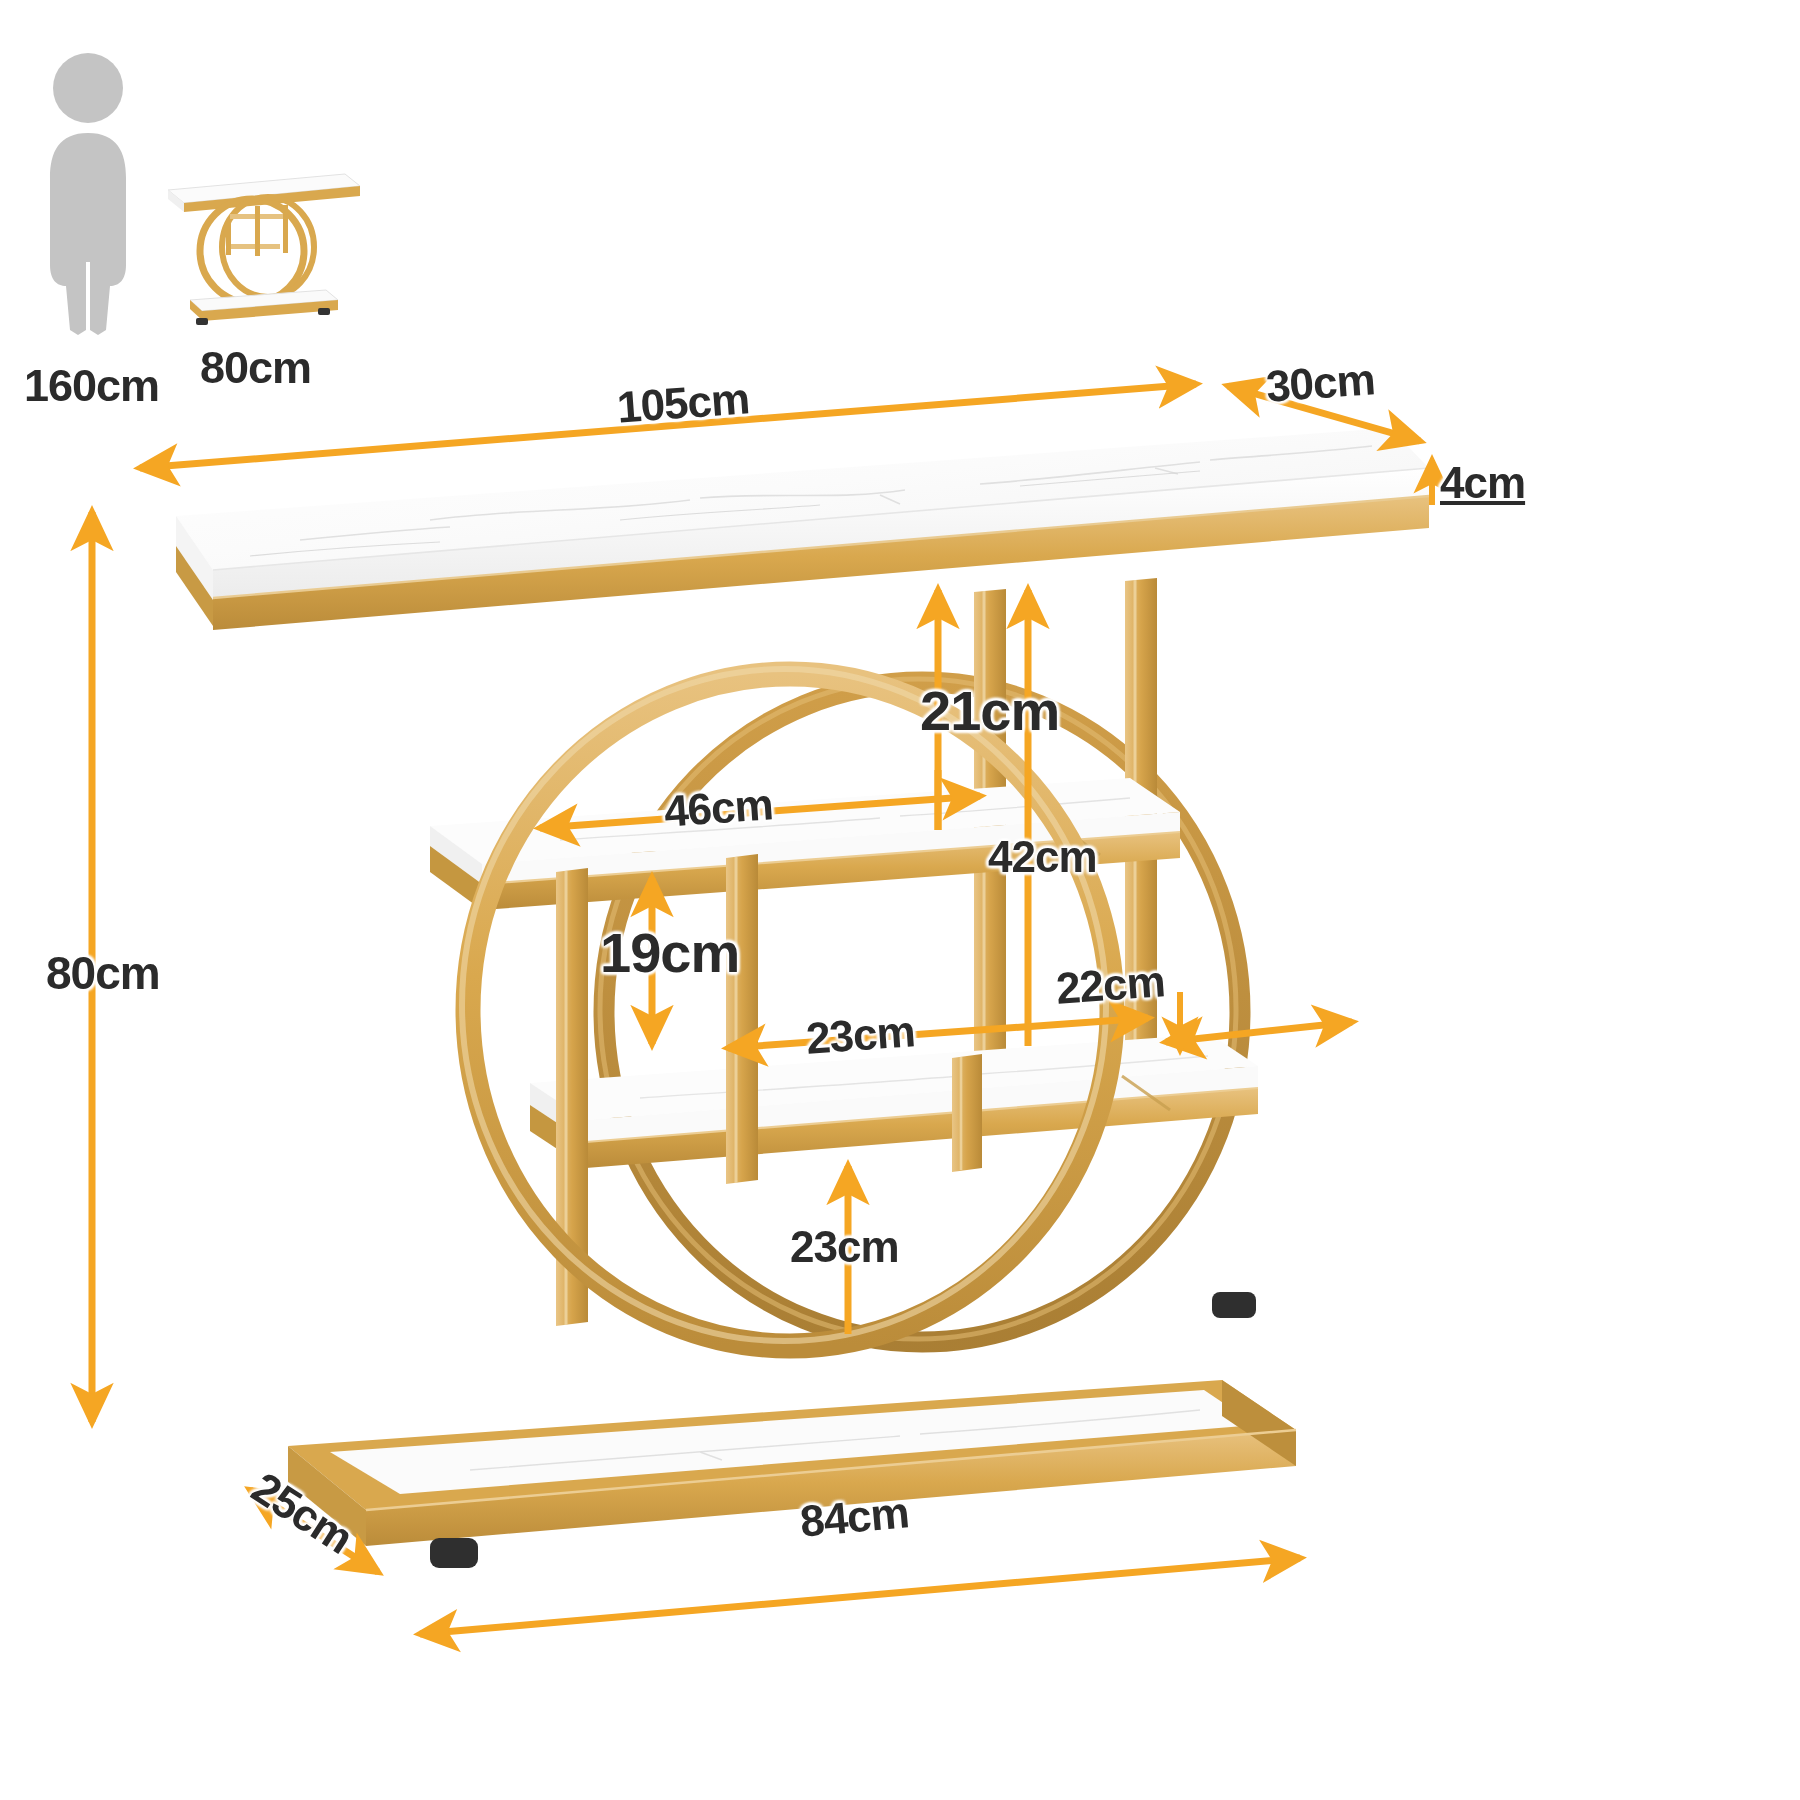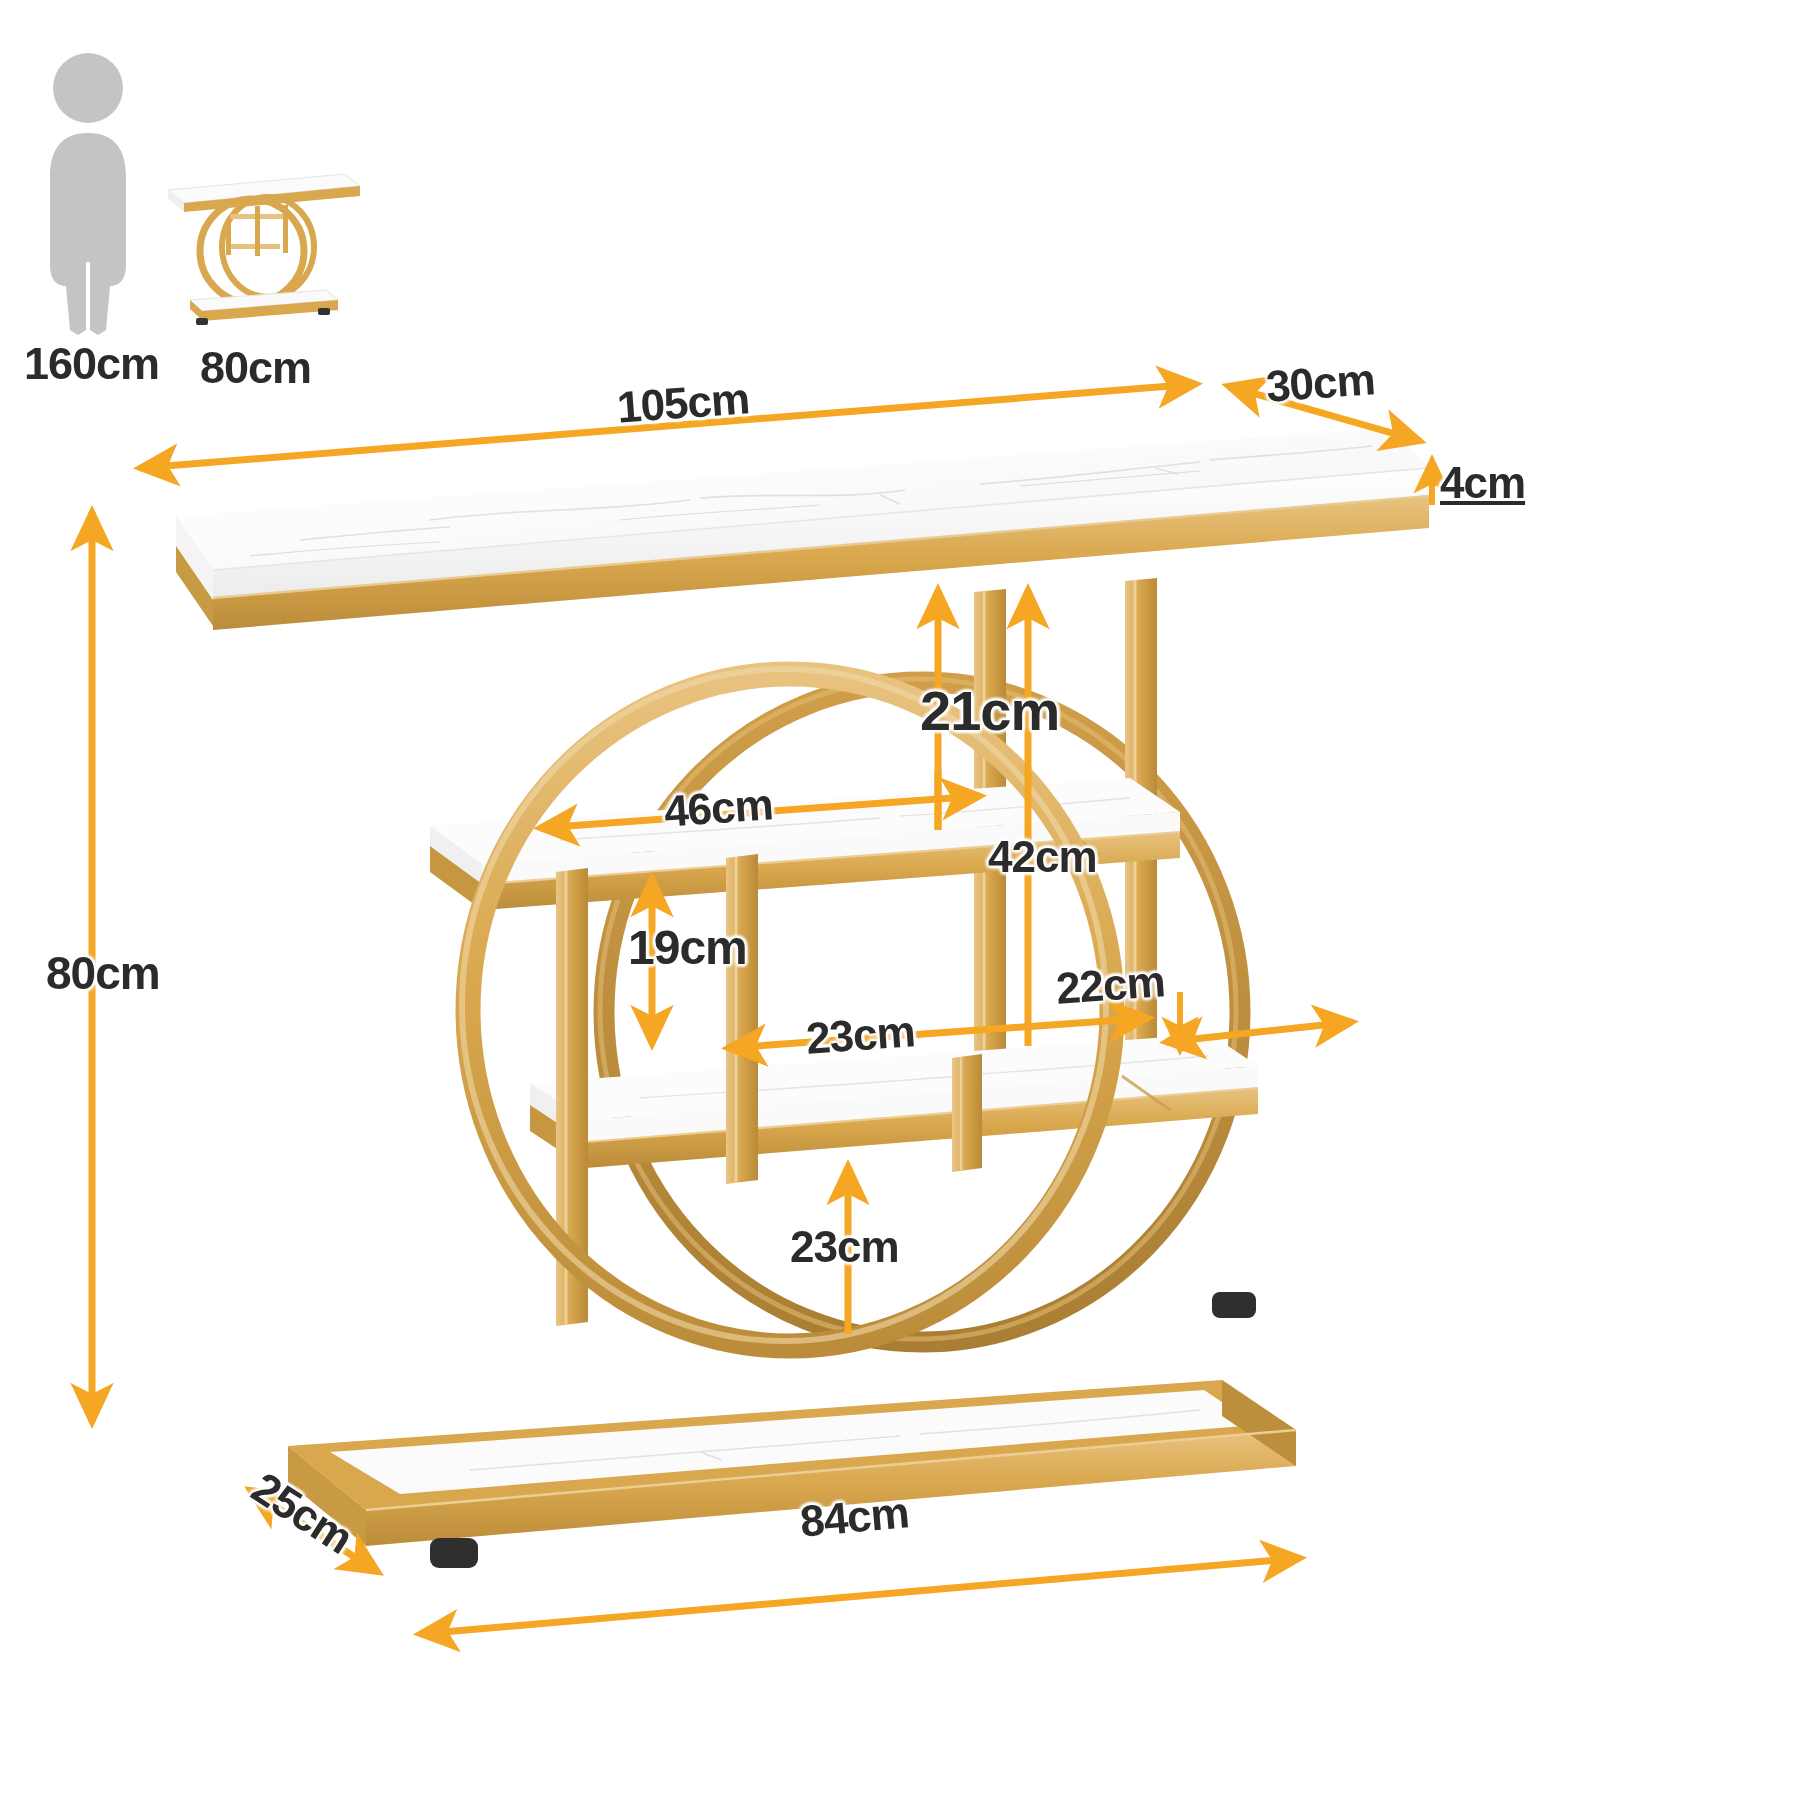--- a/index.html
+++ b/index.html
@@ -223,39 +223,39 @@
       <line x1="1180" y1="992" x2="1180" y2="1050" marker-end="url(#arrowEnd)" stroke-width="6"></line>
 
       <line x1="848" y1="1334" x2="848" y2="1166" marker-end="url(#arrowEnd)"></line>
 
       <line x1="250" y1="1490" x2="378" y2="1572" marker-start="url(#arrowStart)" marker-end="url(#arrowEnd)"></line>
 
       <line x1="420" y1="1634" x2="1300" y2="1558" marker-start="url(#arrowStart)" marker-end="url(#arrowEnd)"></line>
     </g>
   </svg>
 
-  <div class="scalelabel" style="left:24px;top:338px;">160cm</div>
+  <div class="scalelabel" style="left:24px;top:360px;">160cm</div>
 
   <div class="scalelabel" style="left:200px;top:342px;">80cm</div>
 
   <div class="dimlabel" style="left:617px;top:378px;font-size:44px;transform:rotate(-4.2deg);">105cm</div>
 
   <div class="dimlabel" style="left:1266px;top:358px;font-size:44px;transform:rotate(-4deg);">30cm</div>
 
   <div class="dimlabel" style="left:1440px;top:458px;font-size:44px;text-decoration:underline;">4cm</div>
 
   <div class="dimlabel" style="left:46px;top:946px;font-size:46px;">80cm</div>
 
   <div class="dimlabel" style="left:876px;top:678px;font-size:56px;margin-left:44px;">21cm</div>
 
   <div class="dimlabel" style="left:664px;top:783px;font-size:44px;transform:rotate(-4deg);">46cm</div>
 
   <div class="dimlabel" style="left:988px;top:792px;font-size:44px;margin-top:40px;">42cm</div>
 
-  <div class="dimlabel" style="left:628px;top:920px;font-size:48px;">19cm</div>
+  <div class="dimlabel" style="left:600px;top:920px;font-size:56px;">19cm</div>
 
   <div class="dimlabel" style="left:806px;top:1010px;font-size:44px;transform:rotate(-4deg);">23cm</div>
 
   <div class="dimlabel" style="left:1056px;top:960px;font-size:44px;transform:rotate(-4deg);">22cm</div>
 
   <div class="dimlabel" style="left:790px;top:1222px;font-size:44px;">23cm</div>
 
   <div class="dimlabel" style="left:248px;top:1488px;font-size:44px;transform:rotate(33deg);">25cm</div>
 
   <div class="dimlabel" style="left:800px;top:1492px;font-size:44px;transform:rotate(-5deg);">84cm</div>

